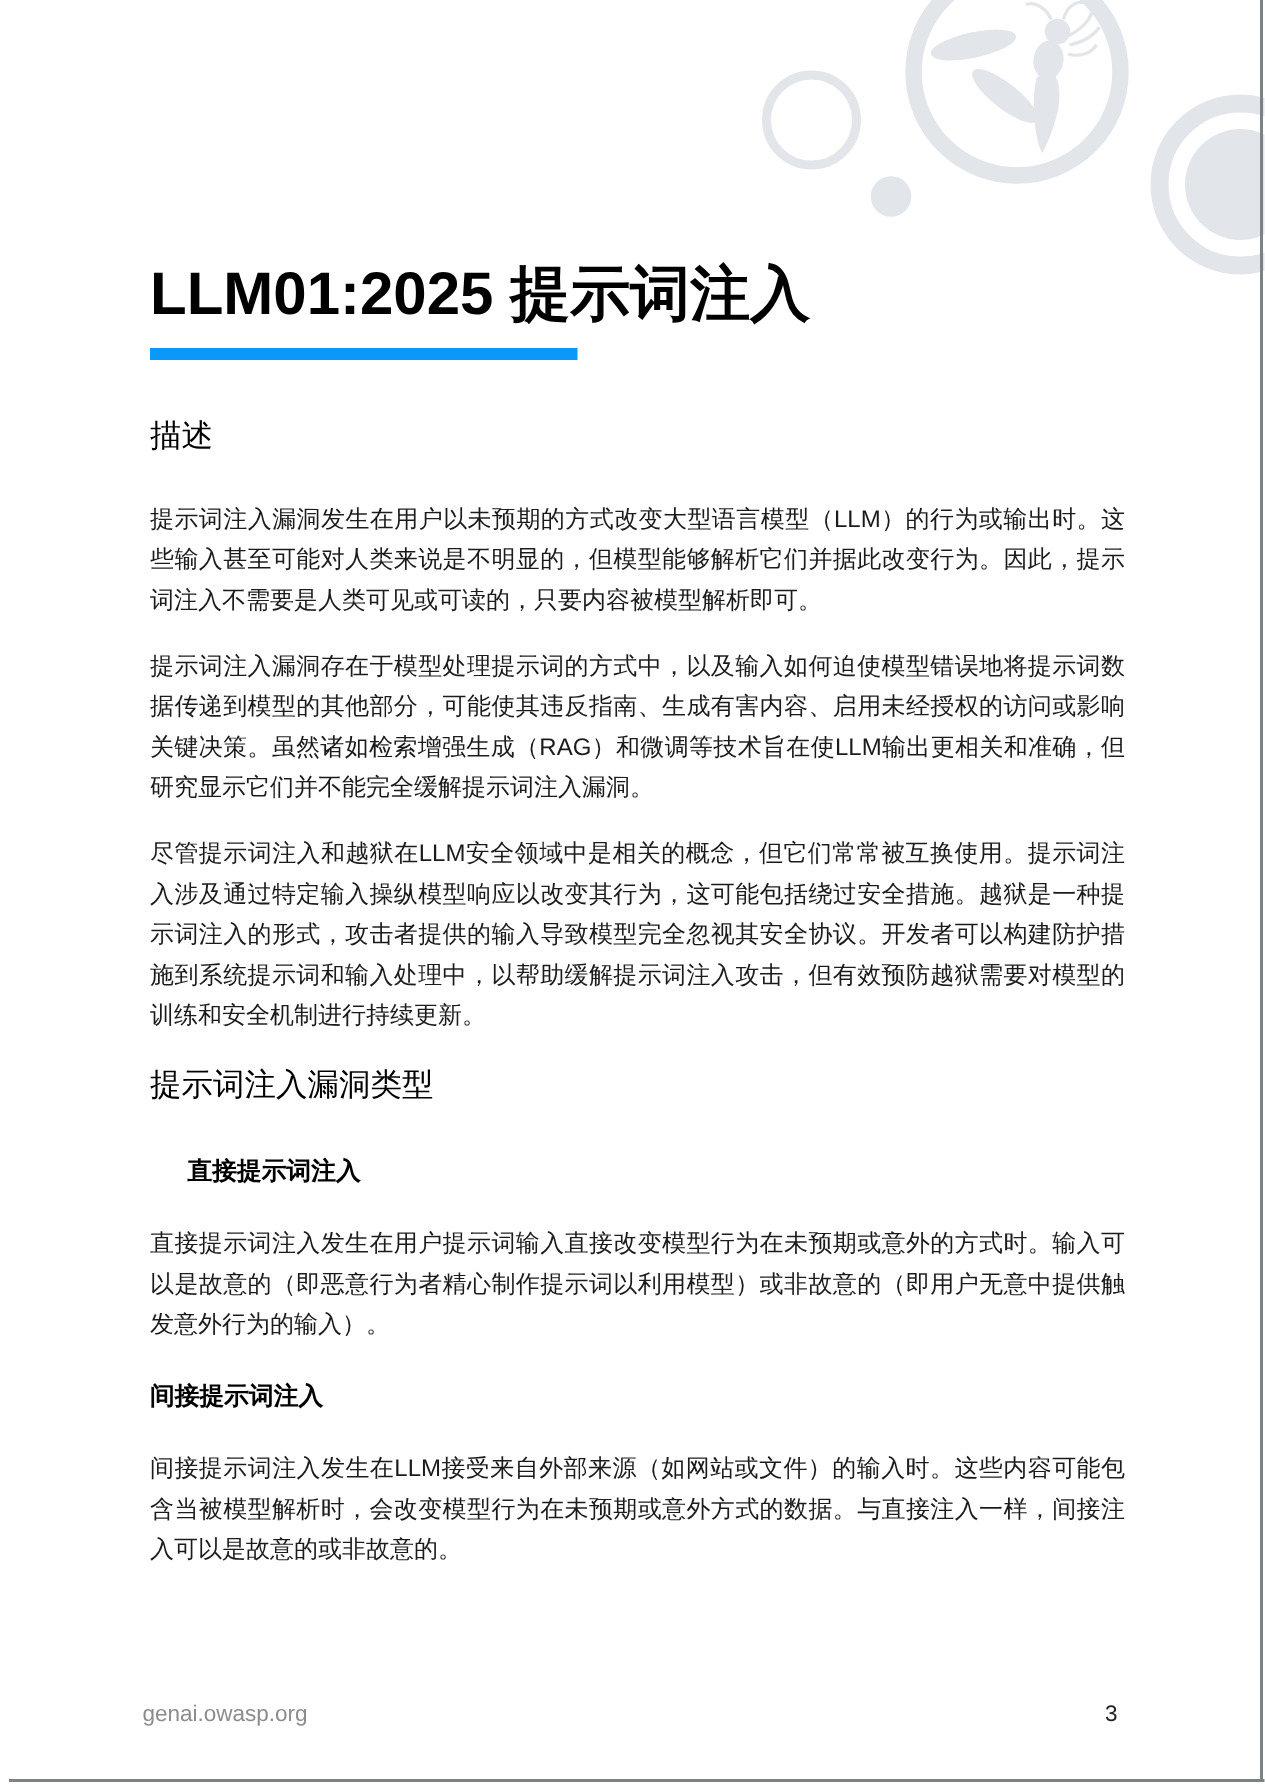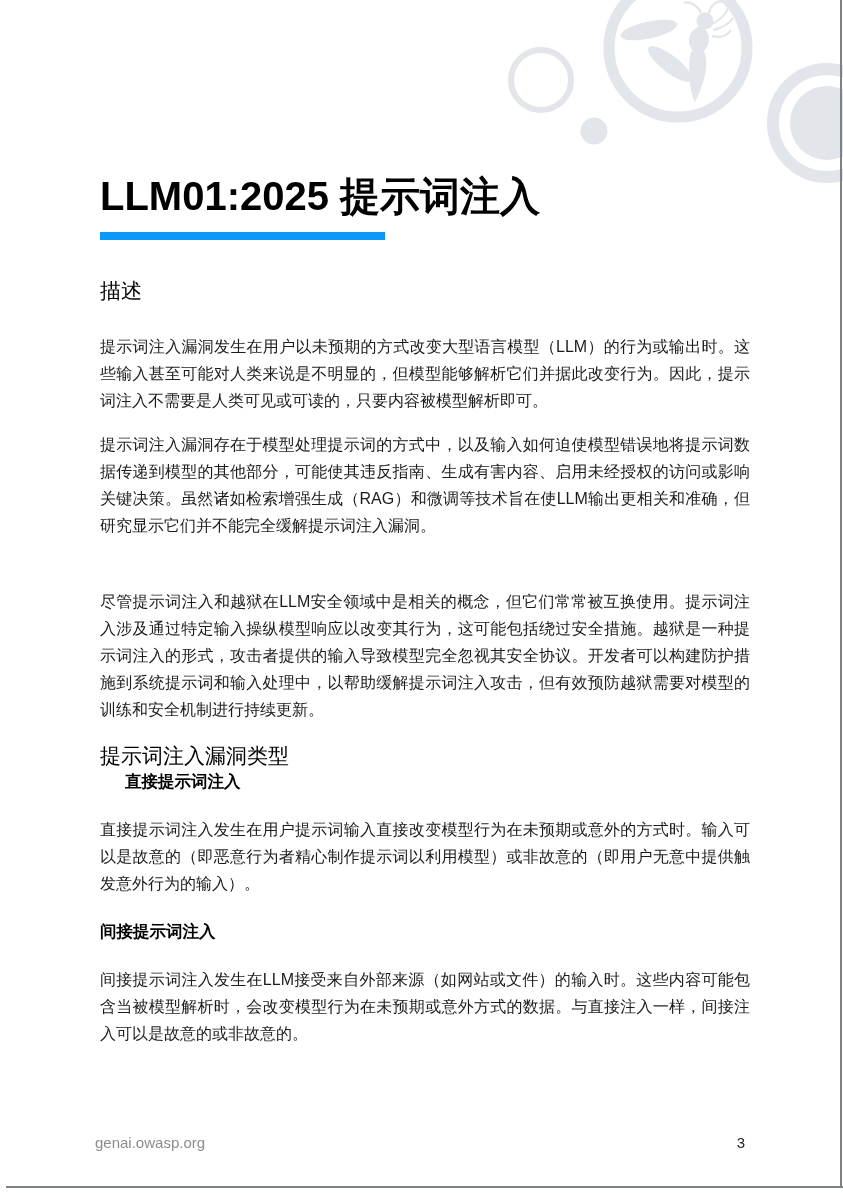--- a/index.html
+++ b/index.html
@@ -27,33 +27,33 @@
     font-size:40px;font-weight:700;color:var(--heading);
     letter-spacing:0px;line-height:1.15;
   }
   .accent-bar{
     top:232px;width:285px;height:8px;background:var(--accent);
   }
   .h2{
     font-size:21px;font-weight:400;color:var(--heading);line-height:1.1;
   }
   .h2.desc{top:279px;}
-  .h2.types{top:712px;margin-top:32px;}
+  .h2.types{top:712px;}
   .h3{
     font-size:16.5px;font-weight:700;color:var(--heading);line-height:1.1;
   }
   .h3.direct{top:772px;margin-left:25px;}
   .h3.indirect{top:922px;}
   .para{
     font-size:16px;line-height:27px;color:var(--text);
     text-align:justify;font-weight:500;
   }
   .p1{top:333px;}
   .p2{top:431px;}
-  .p3{top:588px;}
+  .p3{top:556px;}
   .p4{top:816px;}
   .p5{top:966px;}
   .footer-link{
     position:absolute;left:95px;top:1134px;
     font-size:15px;color:var(--footer-text);text-decoration:none;
   }
   .page-number{
     position:absolute;left:695px;top:1134px;width:50px;text-align:right;
     font-size:15px;color:#222222;
   }

